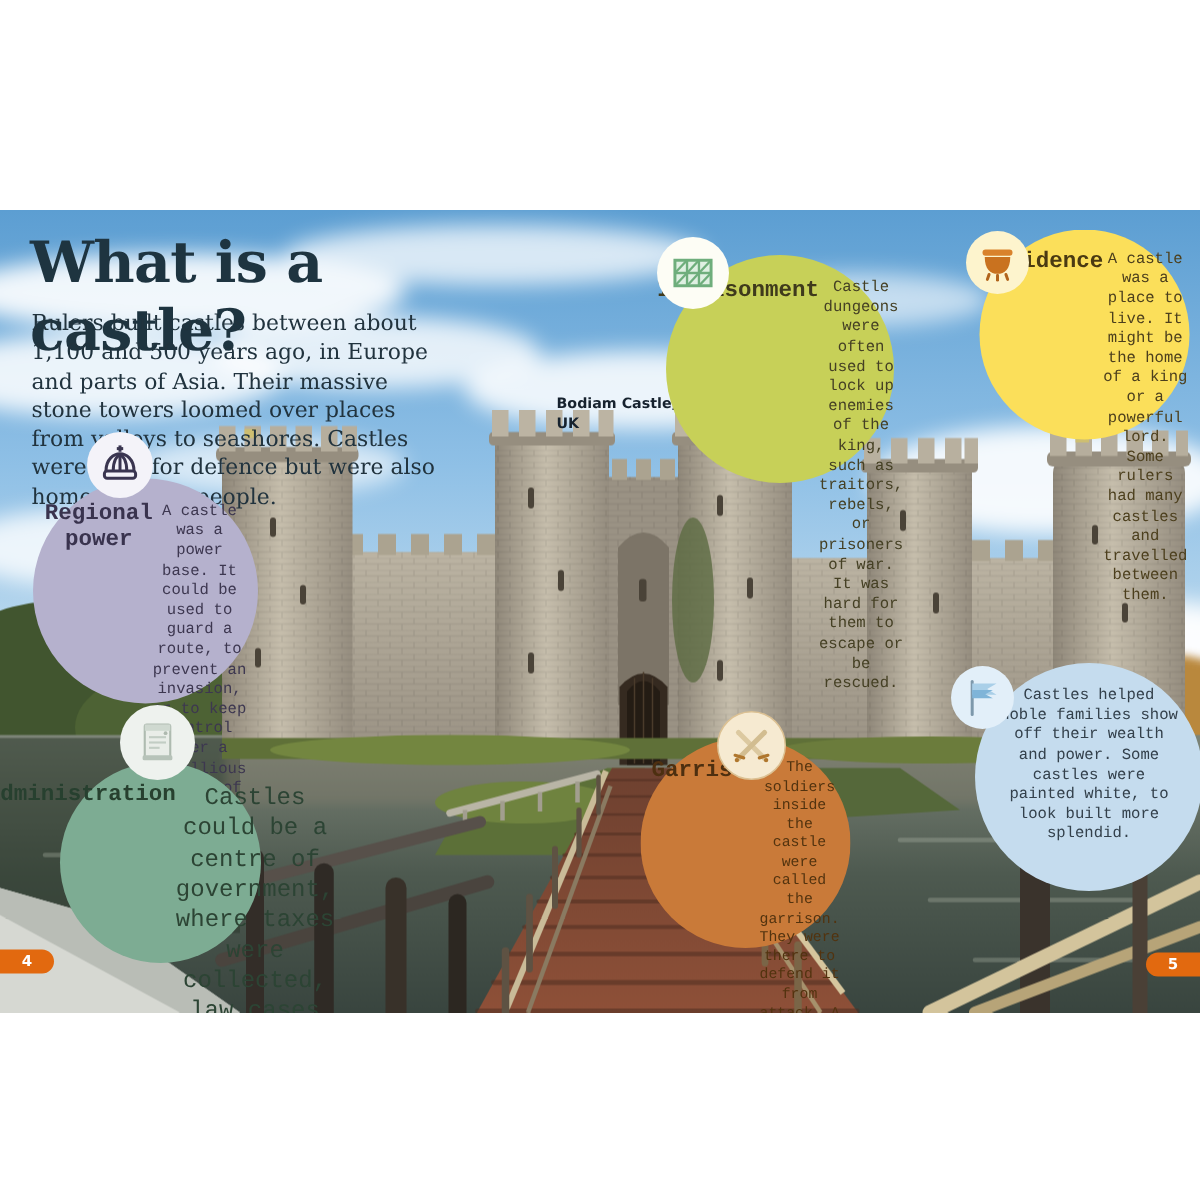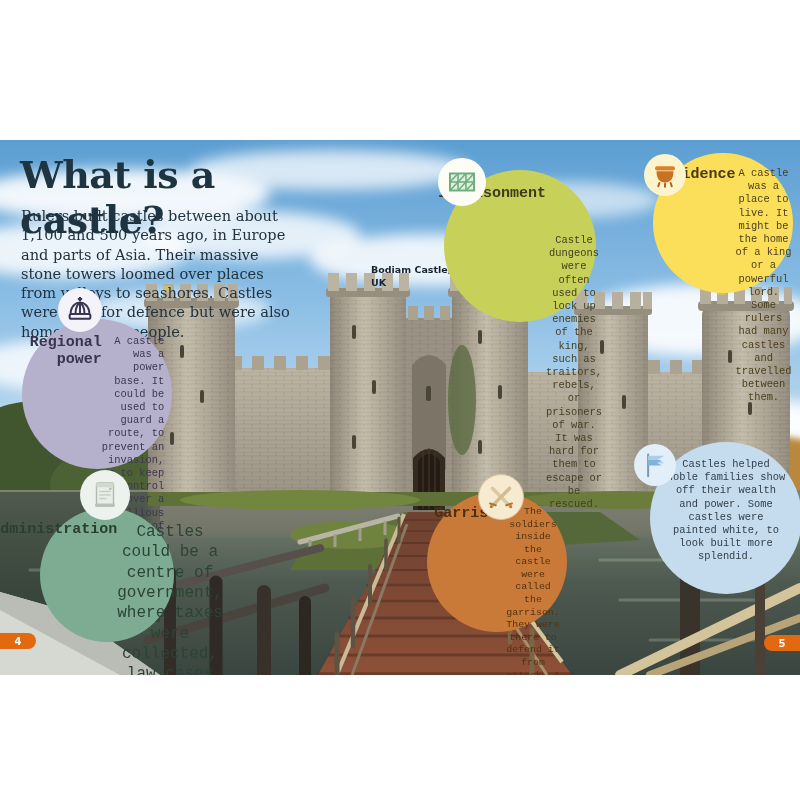--- a/index.html
+++ b/index.html
@@ -18,29 +18,29 @@
 
   .bubble{position:absolute;border-radius:50%;text-align:center;box-sizing:border-box;
     display:flex;flex-direction:row;justify-content:center;font-family:Liberation Mono, monospace;}
   .bubble h3{margin:0 0 3px 0;font-size:15px;line-height:1.1;}
   .bubble p{margin:0;font-size:10.4px;line-height:1.27;}
   .icon-circle{position:absolute;border-radius:50%;display:flex;align-items:center;justify-content:center;}
   .icon-circle svg{display:block;}
 
   .b-imprisonment{left:444px;top:30px;width:152px;height:152px;background:#c7d058;padding:16px 14px;}
   .b-imprisonment h3{color:#3f3a1c;}
-  .b-imprisonment p{color:#454024;margin-top:48px;}
+  .b-imprisonment p{color:#454024;}
   .i-imprisonment{left:438px;top:18px;width:48px;height:48px;background:#fdfdf5;}
 
   .b-residence{left:653px;top:13px;width:140px;height:140px;background:#fbdf5a;padding:14px 12px;}
   .b-residence h3{color:#4a3a12;}
   .b-residence p{color:#4c3f1d;}
   .i-residence{left:644px;top:14px;width:42px;height:42px;background:#fdf4cd;}
 
-  .b-regional{left:22px;top:179px;width:150px;height:150px;background:#b5b1cd;padding:16px 13px;text-align:right;}
+  .b-regional{left:22px;top:179px;width:150px;height:150px;background:#b5b1cd;padding:16px 13px;}
   .b-regional h3{color:#39334e;}
   .b-regional p{color:#3d3750;}
   .i-regional{left:58px;top:148px;width:44px;height:44px;background:#f4f3f9;}
 
   .b-impress{left:650px;top:302px;width:152px;height:152px;background:#c5dcee;padding:16px 14px;}
   .b-impress h3{color:#2b3540;}
   .b-impress p{color:#33404b;}
   .i-impress{left:634px;top:304px;width:42px;height:42px;background:#e2eff9;}
 
   .b-administration{left:40px;top:368px;width:134px;height:134px;background:#7dac93;padding:14px 11px;}

